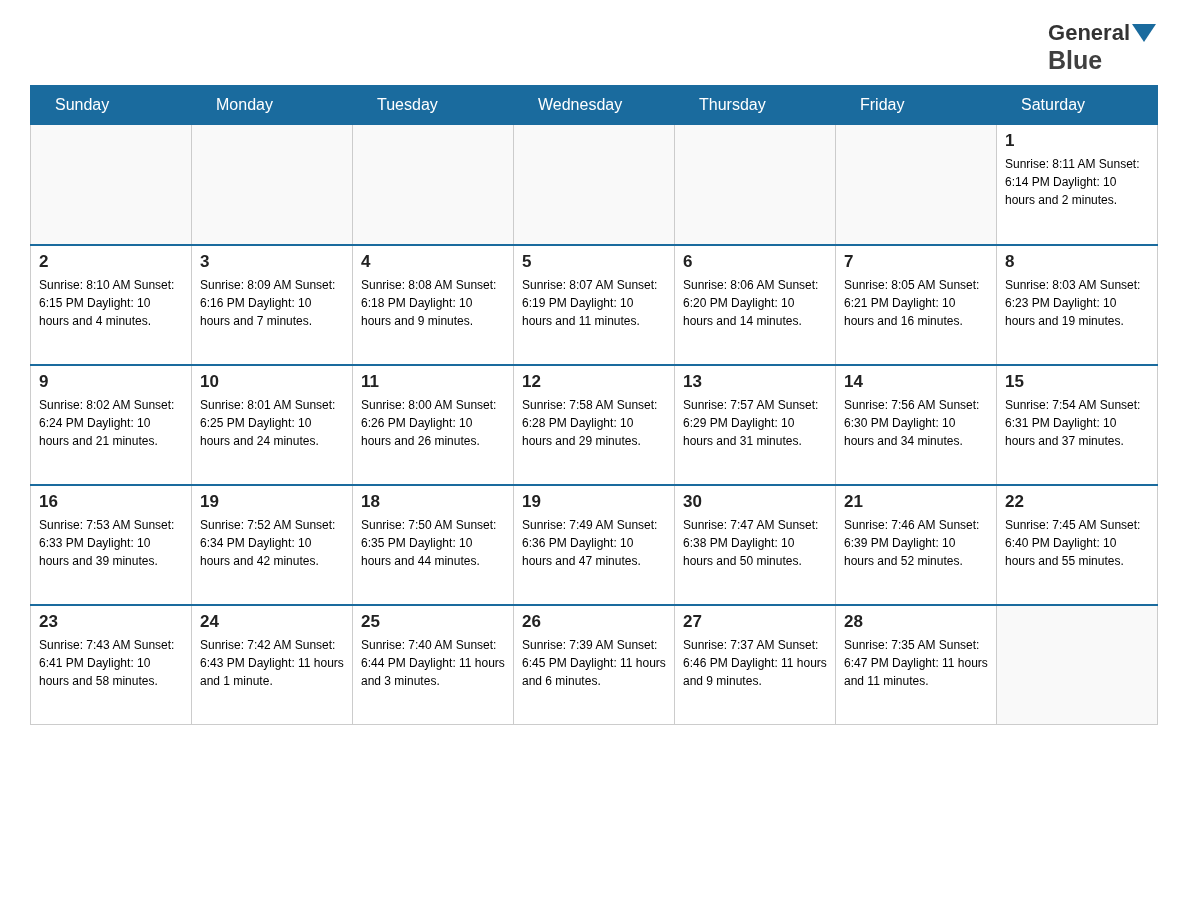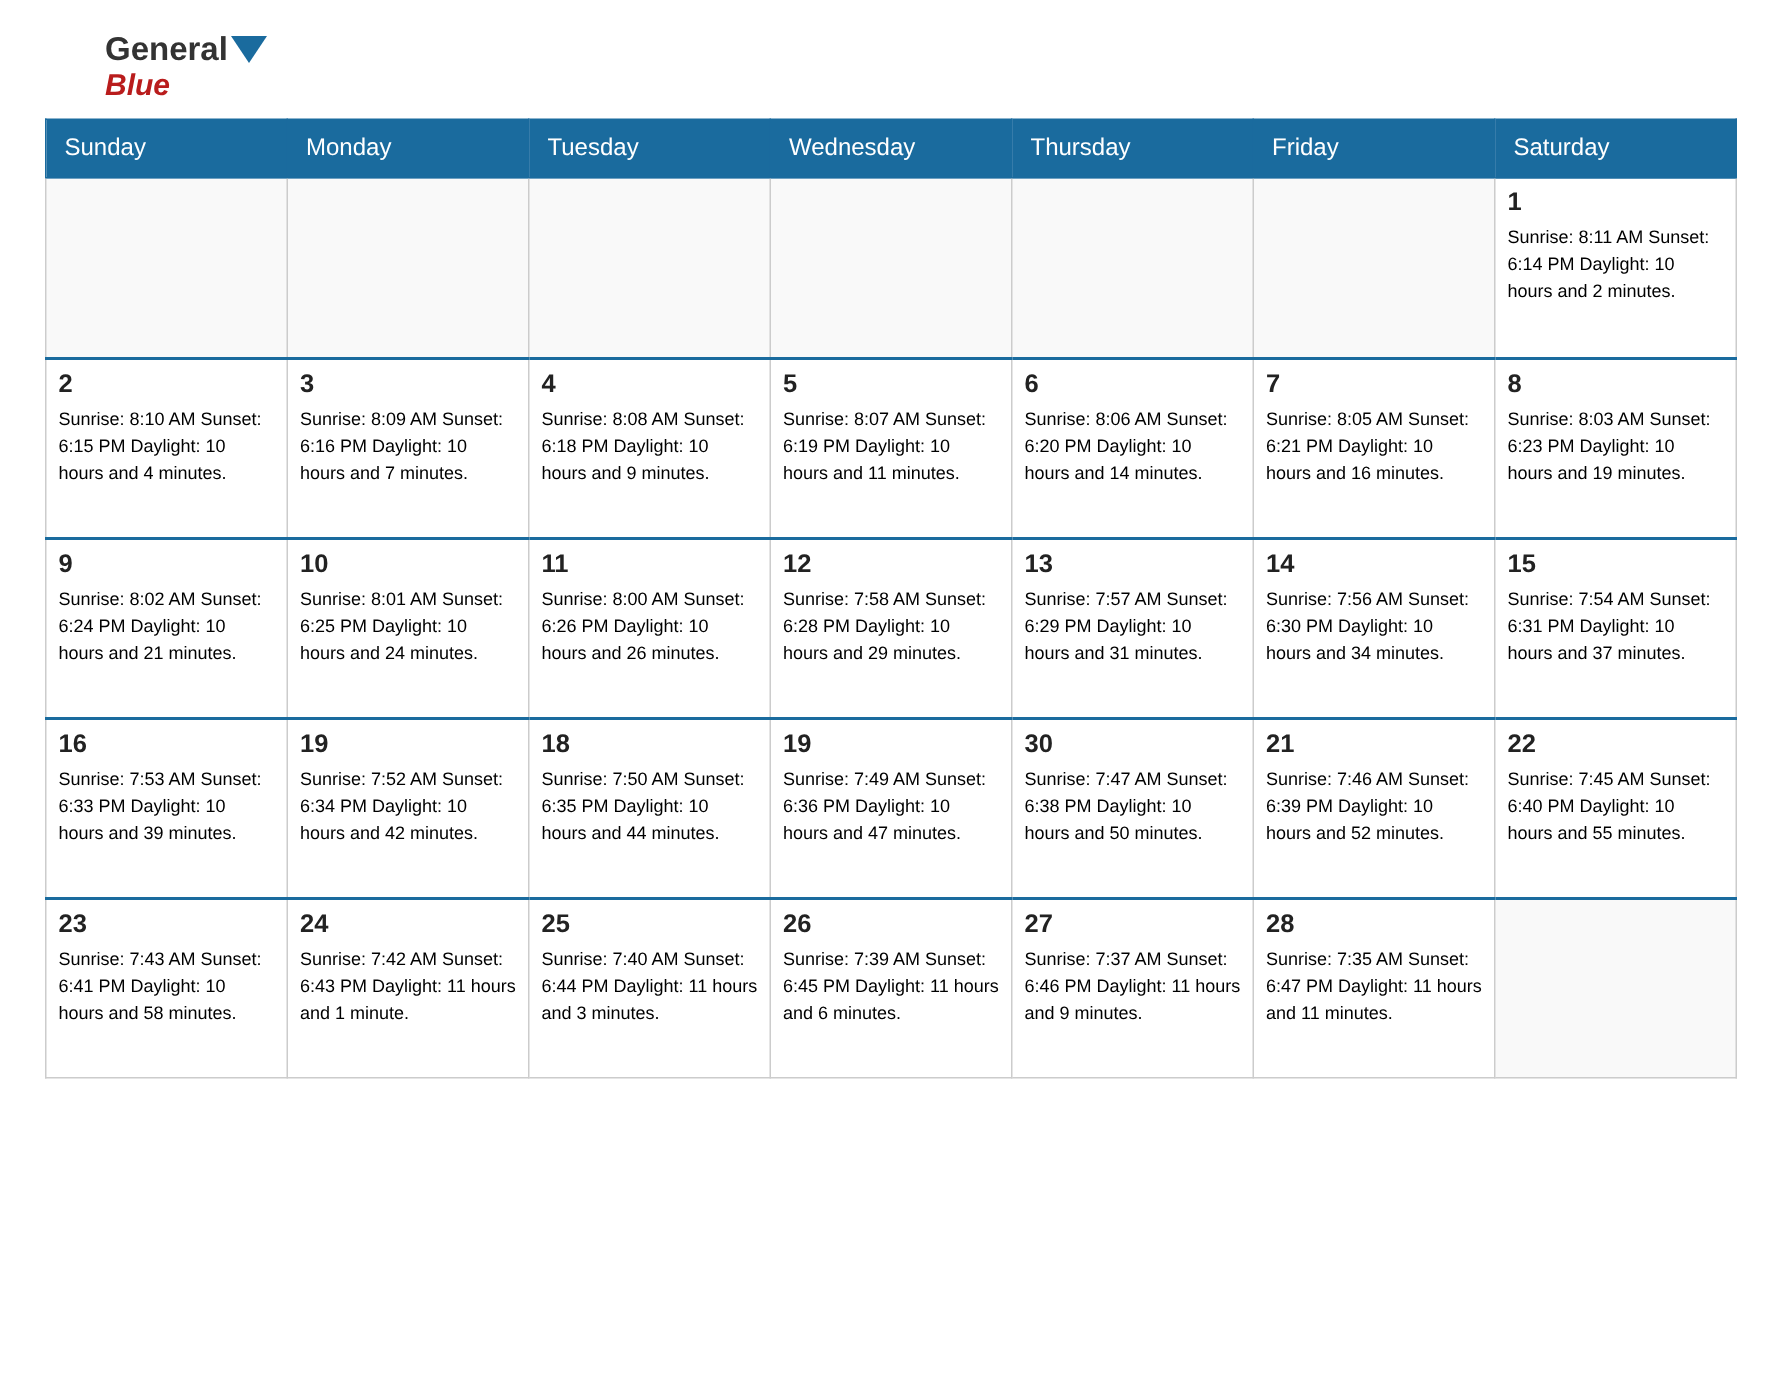--- a/index.html
+++ b/index.html
@@ -5,24 +5,23 @@
     * { box-sizing: border-box; margin: 0; padding: 0; }
     body {
       font-family: Arial, sans-serif;
       background: #fff;
       padding: 20px 30px;
       width: 1188px;
       min-height: 918px;
     }
     .header {
       display: flex;
-      justify-content: space-between;
+      justify-content: flex-end;
       align-items: flex-start;
       margin-bottom: 10px;
-      margin-left: 40px;
     }
     .logo {
       display: flex;
       flex-direction: column;
       align-items: flex-start;
     }
     .logo-text {
       display: flex;
       align-items: center;
       font-size: 22px;
@@ -33,24 +32,23 @@
     .logo-arrow {
       width: 0; height: 0;
       border-left: 12px solid transparent;
       border-right: 12px solid transparent;
       border-top: 18px solid #1a6b9e;
       margin: 0 2px;
       display: inline-block;
       vertical-align: middle;
     }
     .logo-blue {
-      color: #b91c1c;
-      font-size: 20px;
+      color: #404040;
+      font-size: 25px;
       font-weight: bold;
-      font-style: italic;
     }
     .title-area {
       text-align: right;
     }
     .month-title {
       font-size: 52px;
       font-weight: bold;
       color: #222;
       line-height: 1.1;
     }
@@ -60,21 +58,21 @@
       margin-top: 4px;
     }
     .calendar {
       width: 100%;
       border-collapse: collapse;
       margin-top: 10px;
     }
     .calendar th {
       background-color: #1a6b9e;
       color: #fff;
-      padding: 10px 12px;
+      padding: 10px 24px;
       font-size: 16px;
       font-weight: normal;
       text-align: left;
       border: 1px solid #1a6b9e;
     }
     .calendar td {
       border: 1px solid #ccc;
       vertical-align: top;
       padding: 6px 8px;
       width: 14.28%;

